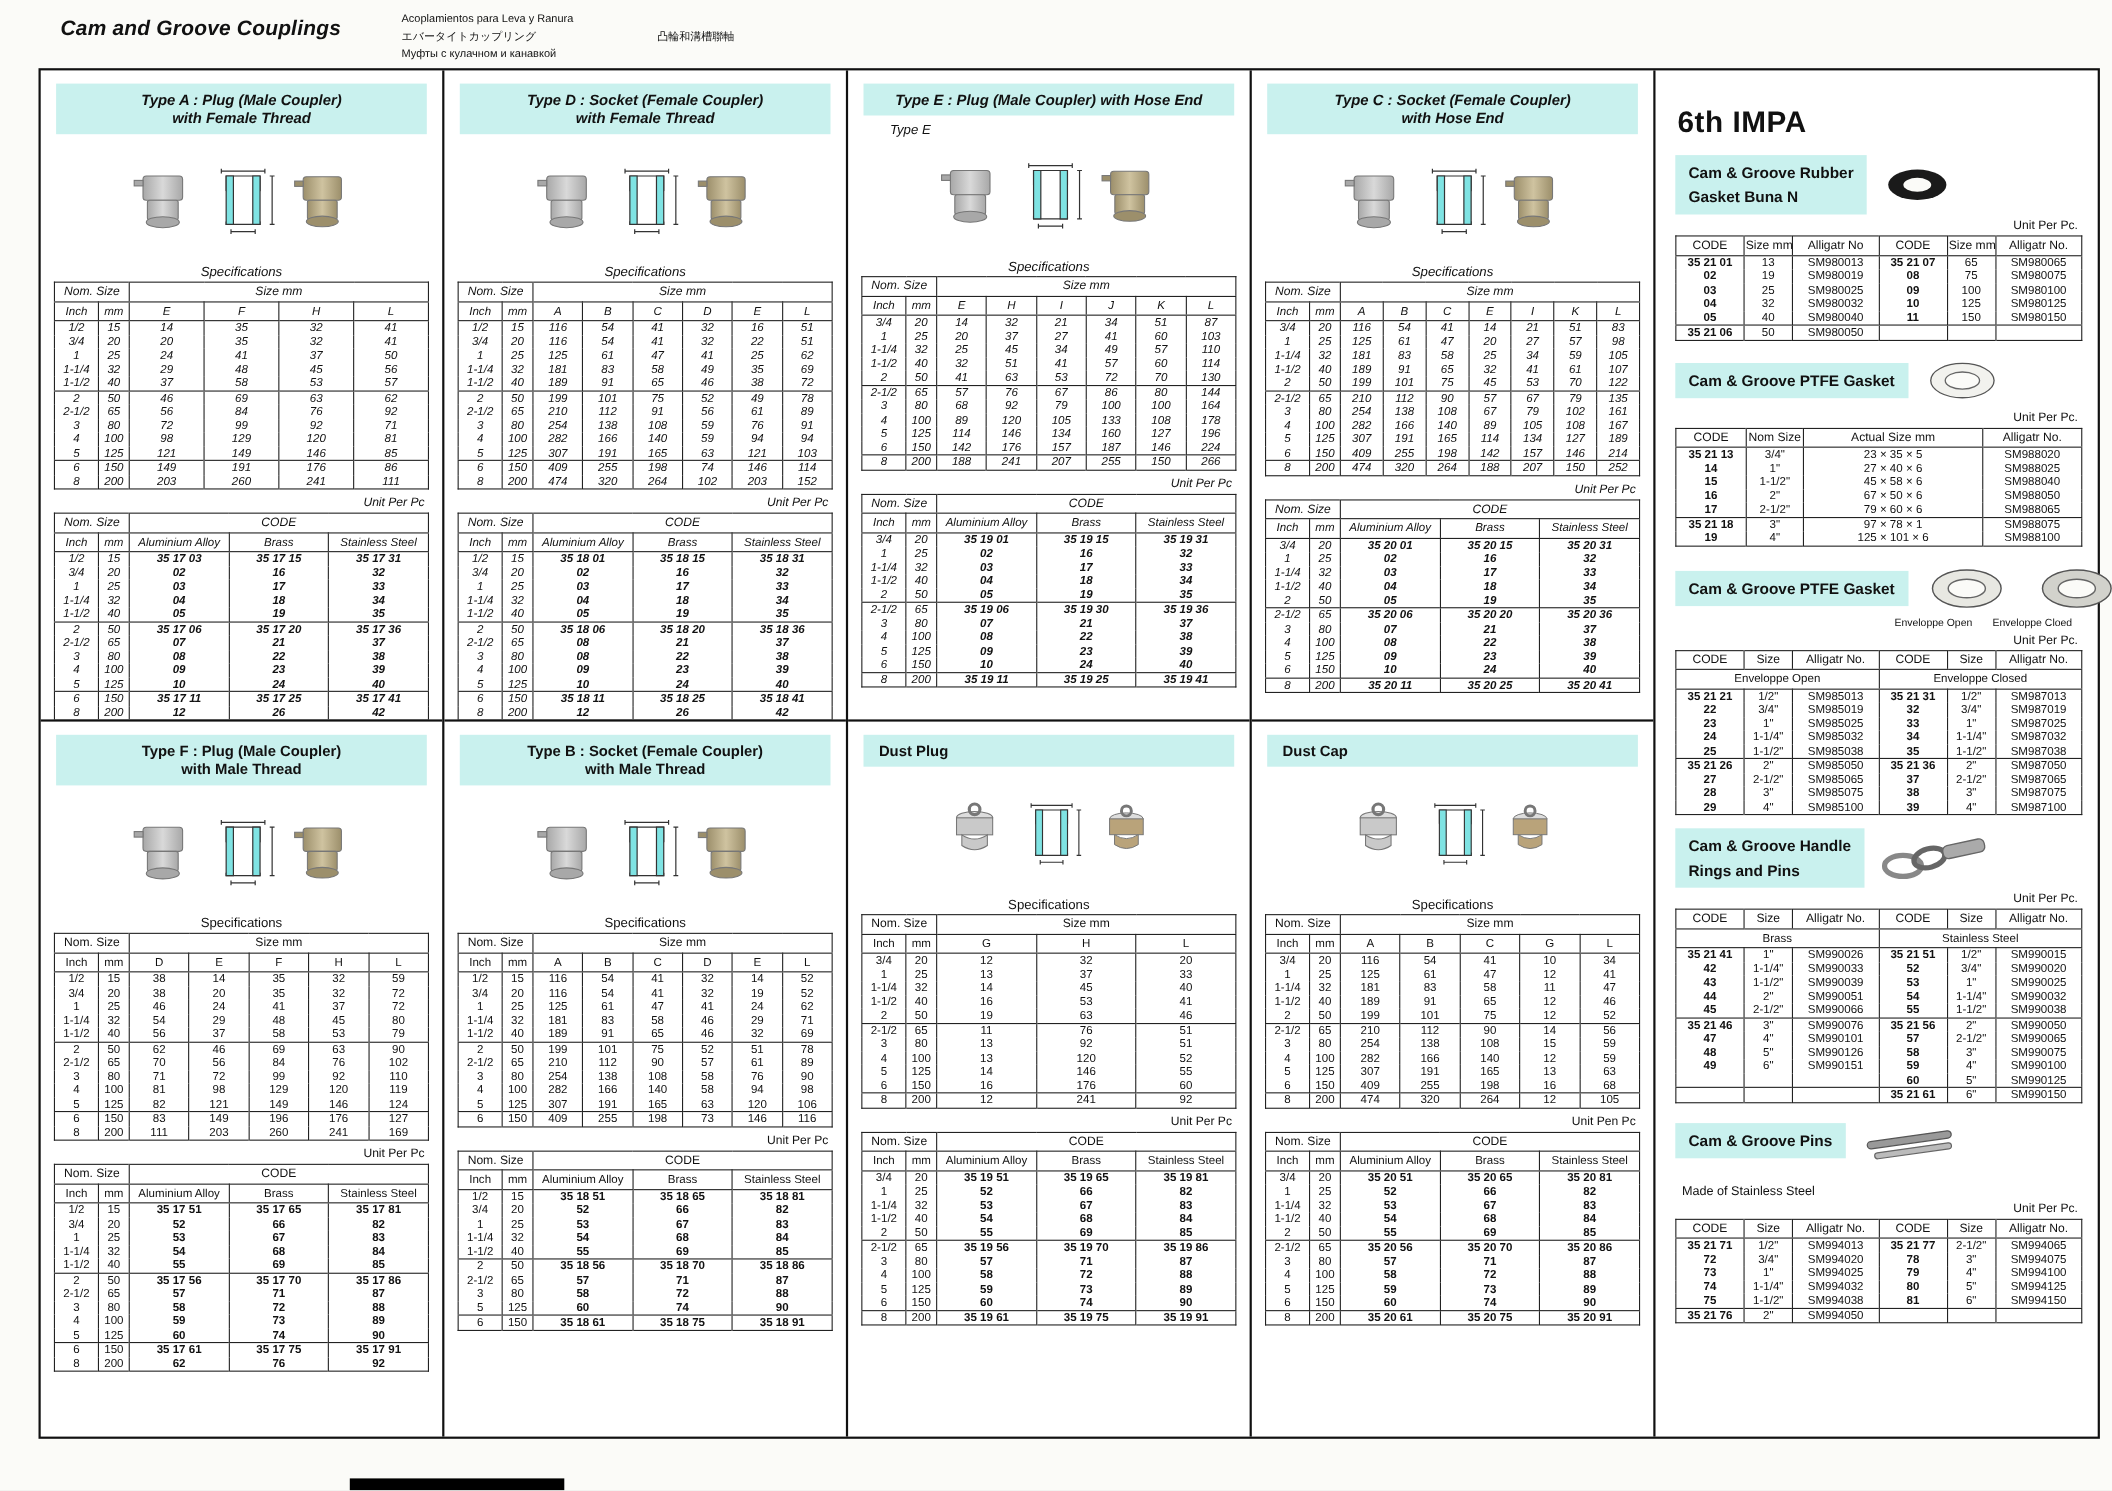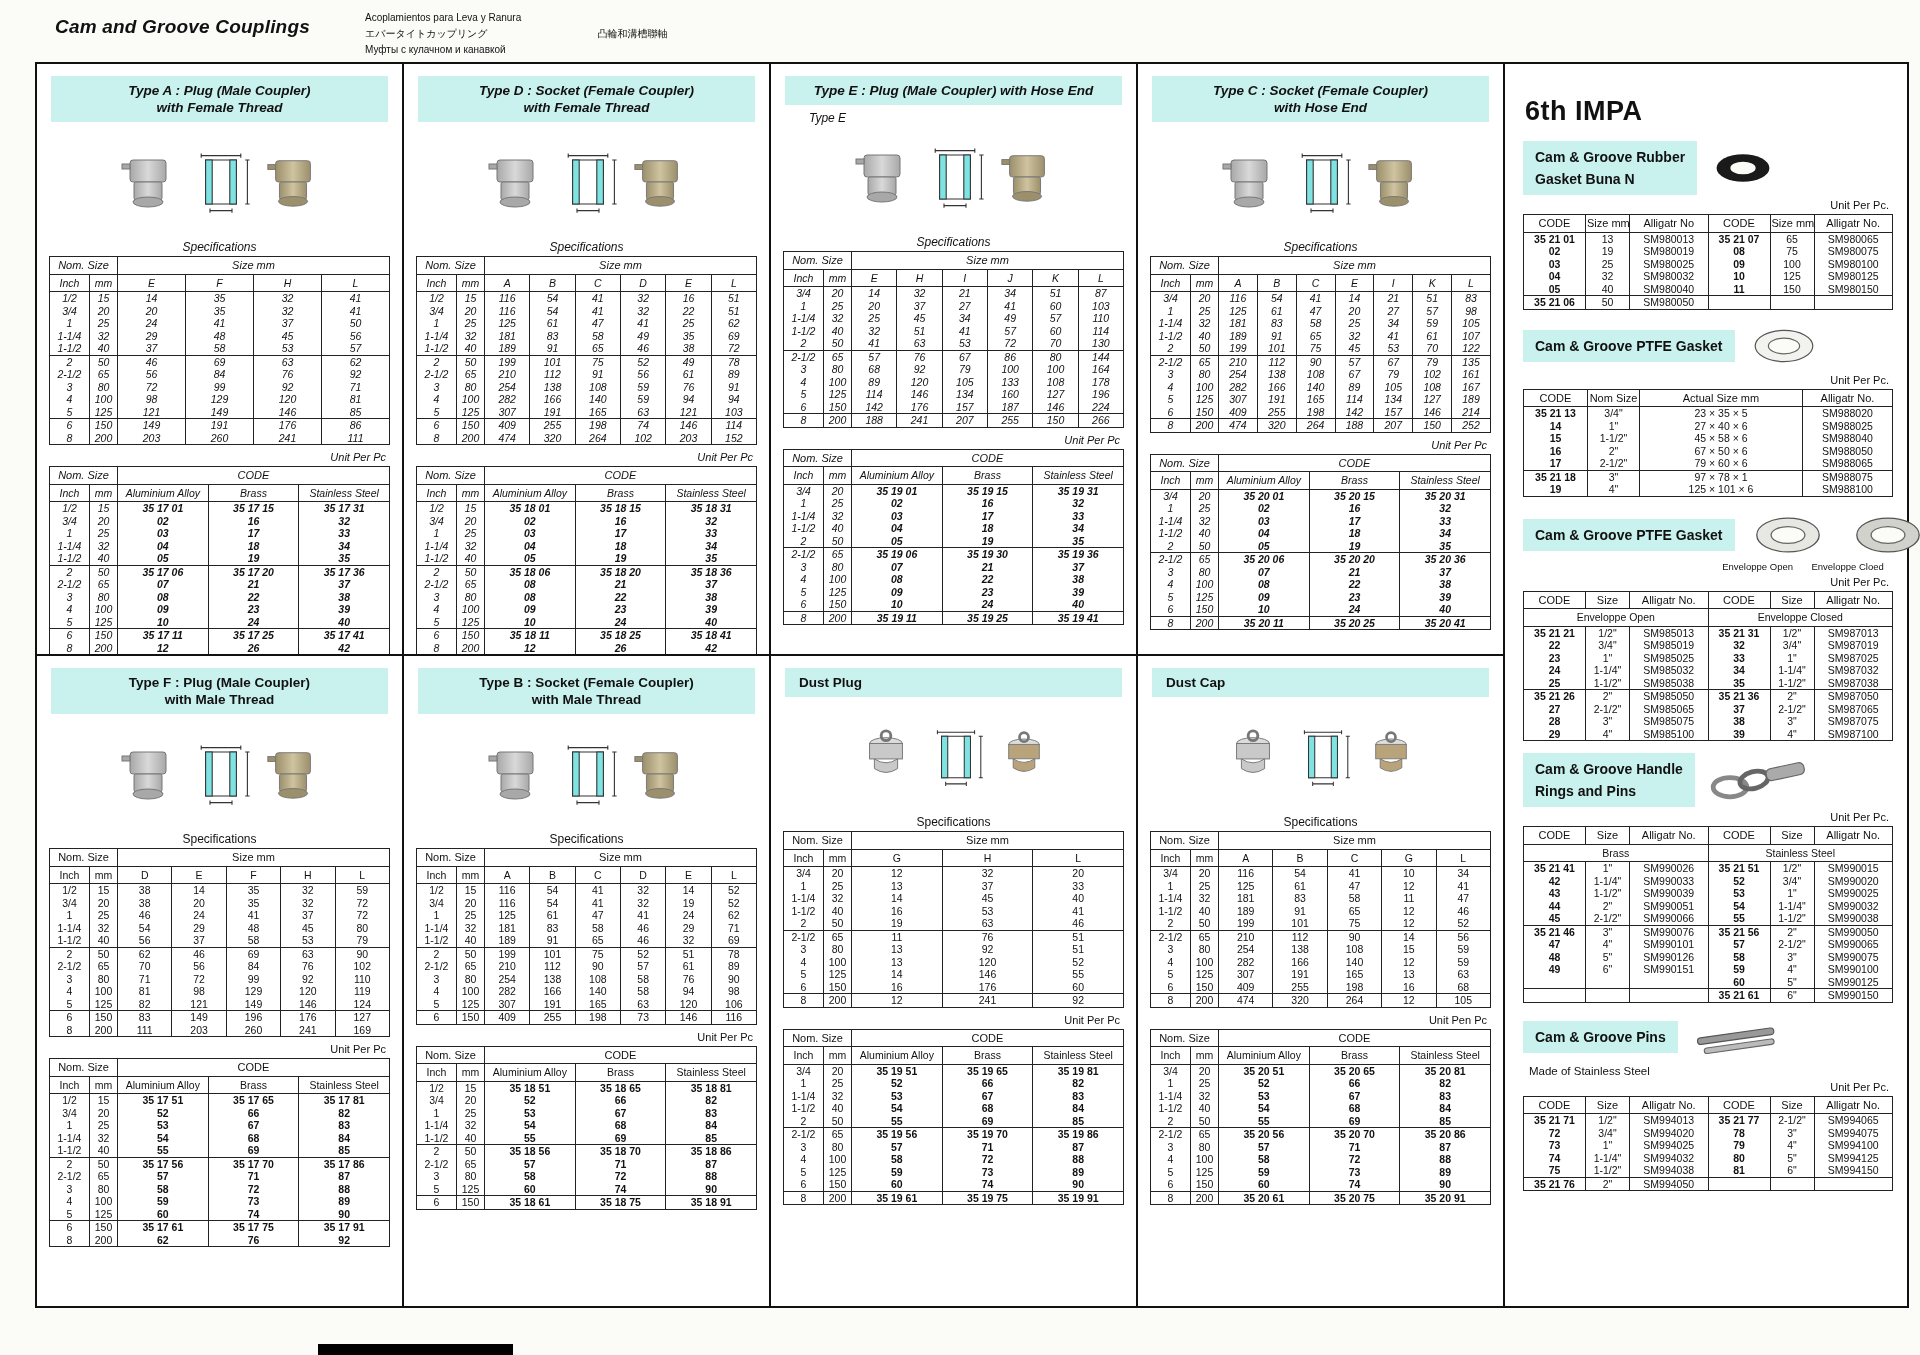--- a/index.html
+++ b/index.html
@@ -27,21 +27,21 @@
   table.ctab thead th{border-bottom:1px solid #222;padding:2px 1px;}
   table.ctab thead tr.h1 th{border-bottom:1px solid #222;font-size:11px;}
   tr.gline td{border-top:1.5px solid #222;}
   table.ctab td.codecell{font-weight:bold;}
   .unitlab{text-align:right;font-size:11px;margin:6px 4px 3px 0;}
   
   #brand{font-size:27px;font-weight:bold;margin:22px 0 14px 2px;letter-spacing:.5px;}
   .sec{margin-bottom:12px;}
   .sec .shead{display:flex;align-items:center;gap:10px;}
   .sec .stitle{background:#c9f1ee;font-weight:bold;font-size:14px;line-height:22px;padding:5px 12px;flex:0 0 auto;}
-  .sec .subtt{font-size:11.5px;margin:6px 0 0 6px;}
+  .sec .subtt{font-size:11.5px;margin:18px 0 0 6px;}
   .sec .unitlab{margin-top:4px;}
   svg{display:block;}
   .envcaps{display:flex;justify-content:space-around;font-size:9.5px;}
 </style>
 </head>
 <body>
 <div id="page">
 
 <div id="hdr">
   <div class="main-title">Cam and Groove Couplings</div>
@@ -236,21 +236,21 @@
                 <th>mm</th>
                 <th>Aluminium Alloy</th>
                 <th>Brass</th>
                 <th>Stainless Steel</th>
               </tr>
             </thead>
             <tbody>
               <tr>
                 <td>1/2</td>
                 <td>15</td>
-                <td class="codecell">35 17 01</td>
+                <td class="codecell">35 17 03</td>
                 <td class="codecell">35 17 15</td>
                 <td class="codecell">35 17 31</td>
               </tr>
               <tr>
                 <td>3/4</td>
                 <td>20</td>
                 <td class="codecell">02</td>
                 <td class="codecell">16</td>
                 <td class="codecell">32</td>
               </tr>

